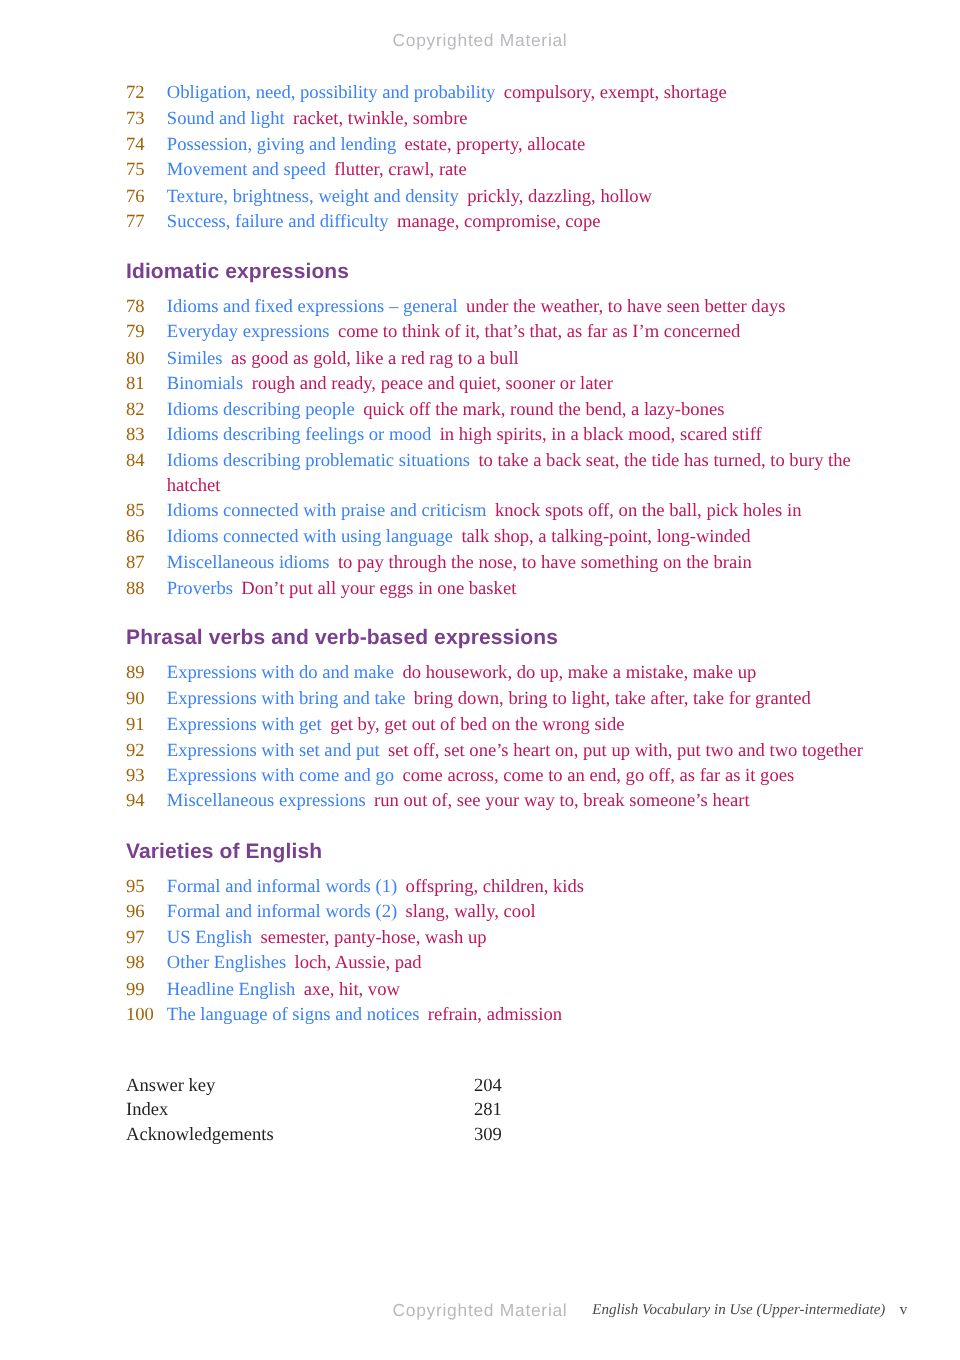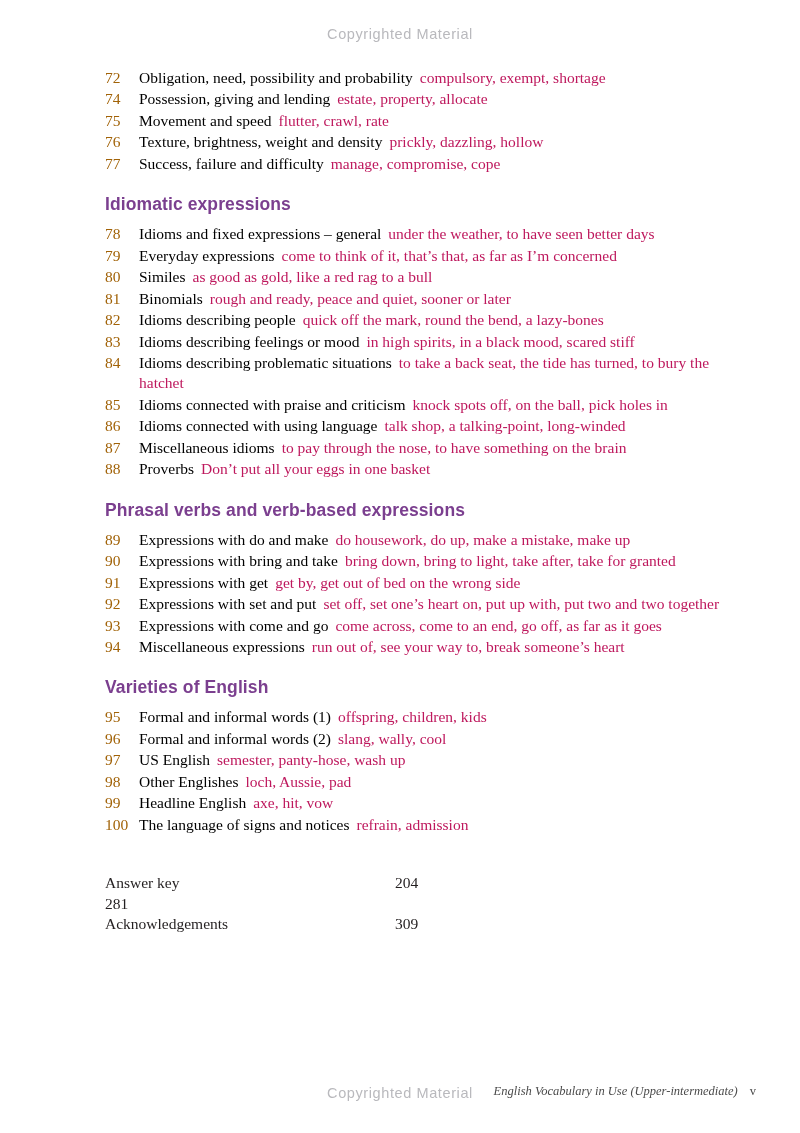--- a/index.html
+++ b/index.html
@@ -61,21 +61,21 @@
     color: #a16207;
   }
   .num.wide {
     width: 34px;
   }
   .body {
     flex: 1;
     font-size: 15.5px;
   }
   .title-txt {
-    color: #000000;
+    color: #3b82f6;
   }
   .examples {
     color: #be185d;
     margin-left: 7px;
   }
   .section-head {
     font-family: "Liberation Sans", sans-serif;
     font-weight: bold;
     font-size: 17.5px;
     color: #7b3f8f;
@@ -131,20 +131,26 @@
   <div class="content">
 
     <div>
       <div class="entry">
         <div class="num">72</div>
         <div class="body">
           <span class="title-txt">Obligation, need, possibility and probability</span><span class="examples">compulsory, exempt, shortage</span>
         </div>
       </div>
       <div class="entry">
+        <div class="num">73</div>
+        <div class="body">
+          <span class="title-txt">Sound and light</span><span class="examples">racket, twinkle, sombre</span>
+        </div>
+      </div>
+      <div class="entry">
         <div class="num">74</div>
         <div class="body">
           <span class="title-txt">Possession, giving and lending</span><span class="examples">estate, property, allocate</span>
         </div>
       </div>
       <div class="entry">
         <div class="num">75</div>
         <div class="body">
           <span class="title-txt">Movement and speed</span><span class="examples">flutter, crawl, rate</span>
         </div>
@@ -312,20 +318,21 @@
         </div>
       </div>
     </div>
 
     <div class="backmatter">
       <div class="back-row">
         <div class="back-label">Answer key</div>
         <div class="back-page">204</div>
       </div>
       <div class="back-row">
+        <div class="back-label">Index</div>
         <div class="back-page">281</div>
       </div>
       <div class="back-row">
         <div class="back-label">Acknowledgements</div>
         <div class="back-page">309</div>
       </div>
     </div>
 
   </div>
 

